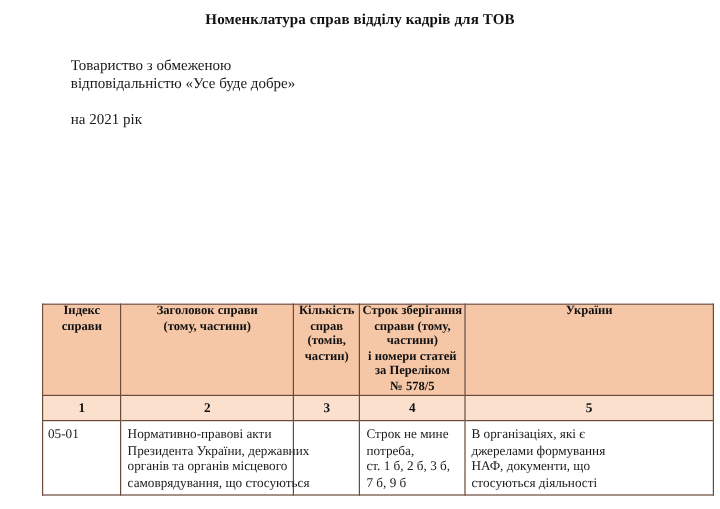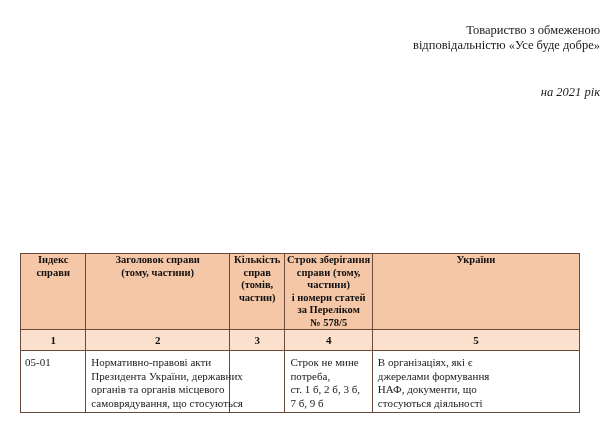--- a/index.html
+++ b/index.html
@@ -26,23 +26,22 @@
   .doc-title {
     text-align: center;
     font-weight: bold;
     font-size: 12.5px;
     letter-spacing: 0.1px;
     padding-top: 9px;
     color: #111;
   }
 
   .header-block {
-    padding-left: 116px;
+    padding-left: 59px;
     padding-top: 23px;
-    text-align: right;
   }
 
   .org-line {
     font-size: 12.5px;
     line-height: 15px;
     color: #1a1a1a;
   }
 
   .dept-line {
     font-size: 12.5px;
@@ -66,28 +65,27 @@
     padding-left: 22px;
   }
 
   .city-line {
     font-size: 12.5px;
     margin-top: 19px;
   }
 
   .year-line {
     font-size: 12.5px;
-    margin-top: 32px;
-    font-style: italic;
+    margin-top: 15px;
   }
 
   
   .table-wrap {
     position: absolute;
-    left: 20px;
+    left: 35px;
     top: 253px;
     width: 496px;
   }
 
   table.nomen {
     border-collapse: collapse;
     width: 560px;
     table-layout: fixed;
   }
 
@@ -138,20 +136,21 @@
   .col4 { width: 87px; }
   .col5 { width: 206px; }
 
   .cellline { display: block; white-space: nowrap; }
 </style>
 </head>
 <body>
 
 <div class="page">
 
+  <div class="doc-title">Номенклатура справ відділу кадрів для ТОВ</div>
 
   <div class="header-block">
     <div class="org-line">Товариство з обмеженою</div>
     <div class="org-line">відповідальністю «Усе буде добре»</div>
 
 
 
 
 
     <div class="year-line">на 2021 рік</div>

